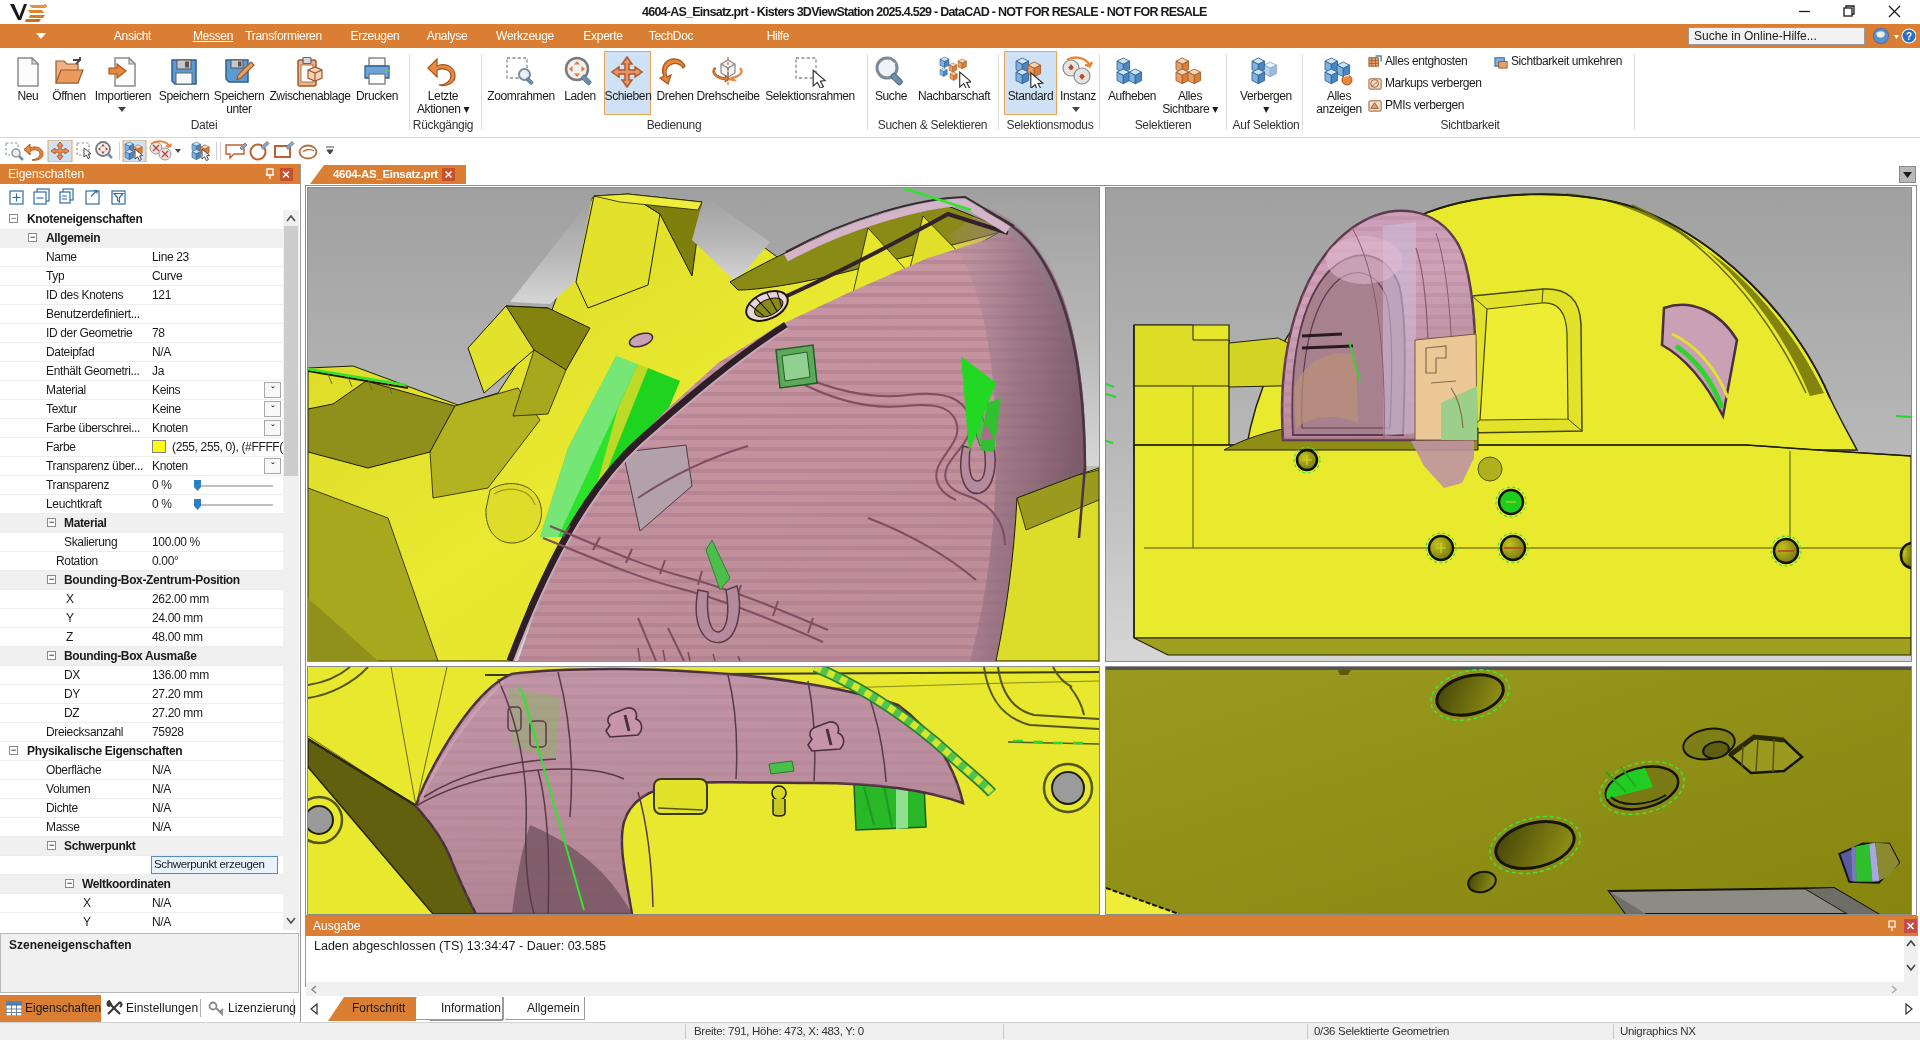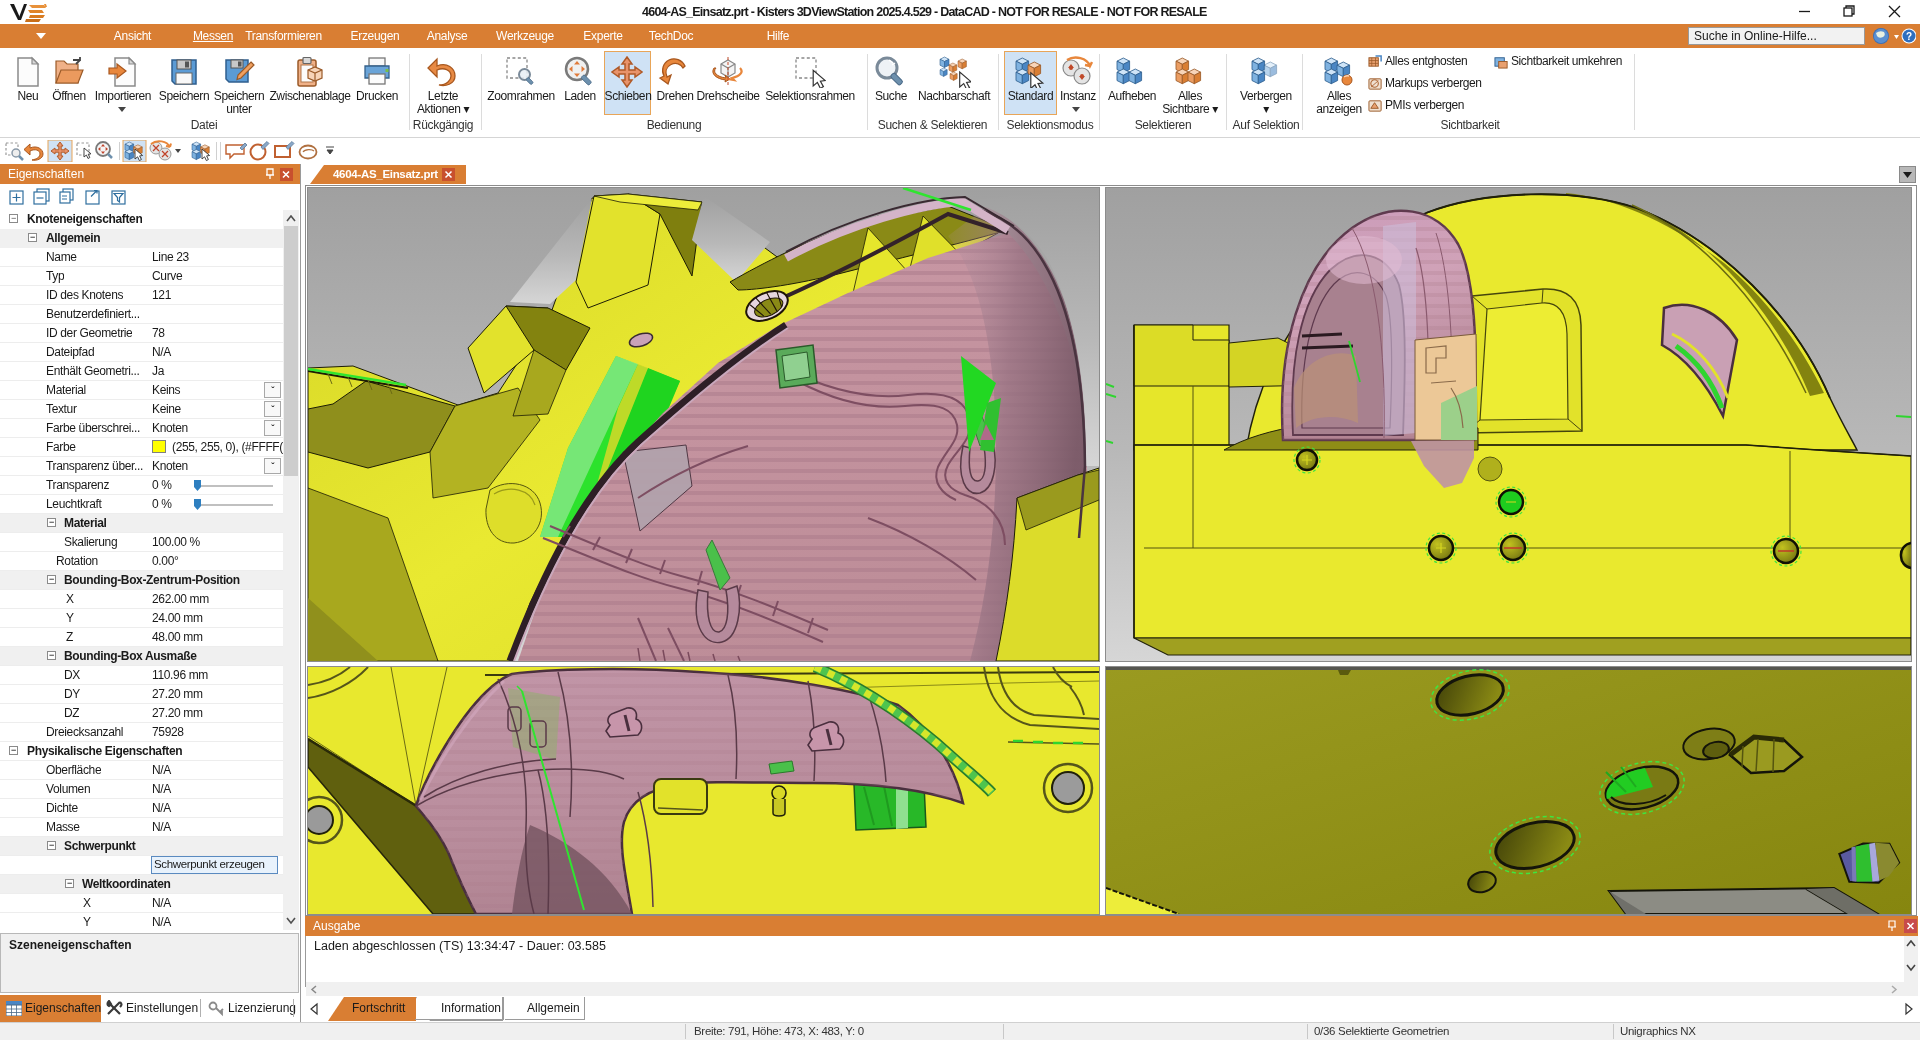--- a/index.html
+++ b/index.html
@@ -497,21 +497,21 @@
       <div class="prow" style="top:418px">
           <span class="lab" style="left:66px">Z</span>
           <span class="val">48.00 mm</span>
         </div>
       <div class="prow sect" style="top:437px">
           <span class="minus" style="left:47px;top:4px">−</span>
           <span class="lab" style="left:64px">Bounding-Box Ausmaße</span>
         </div>
       <div class="prow" style="top:456px">
           <span class="lab" style="left:64px">DX</span>
-          <span class="val">110.96 mm</span>
+          <span class="val">136.00 mm</span>
         </div>
       <div class="prow" style="top:475px">
           <span class="lab" style="left:64px">DY</span>
           <span class="val">27.20 mm</span>
         </div>
       <div class="prow" style="top:494px">
           <span class="lab" style="left:64px">DZ</span>
           <span class="val">27.20 mm</span>
         </div>
       <div class="prow" style="top:513px">

